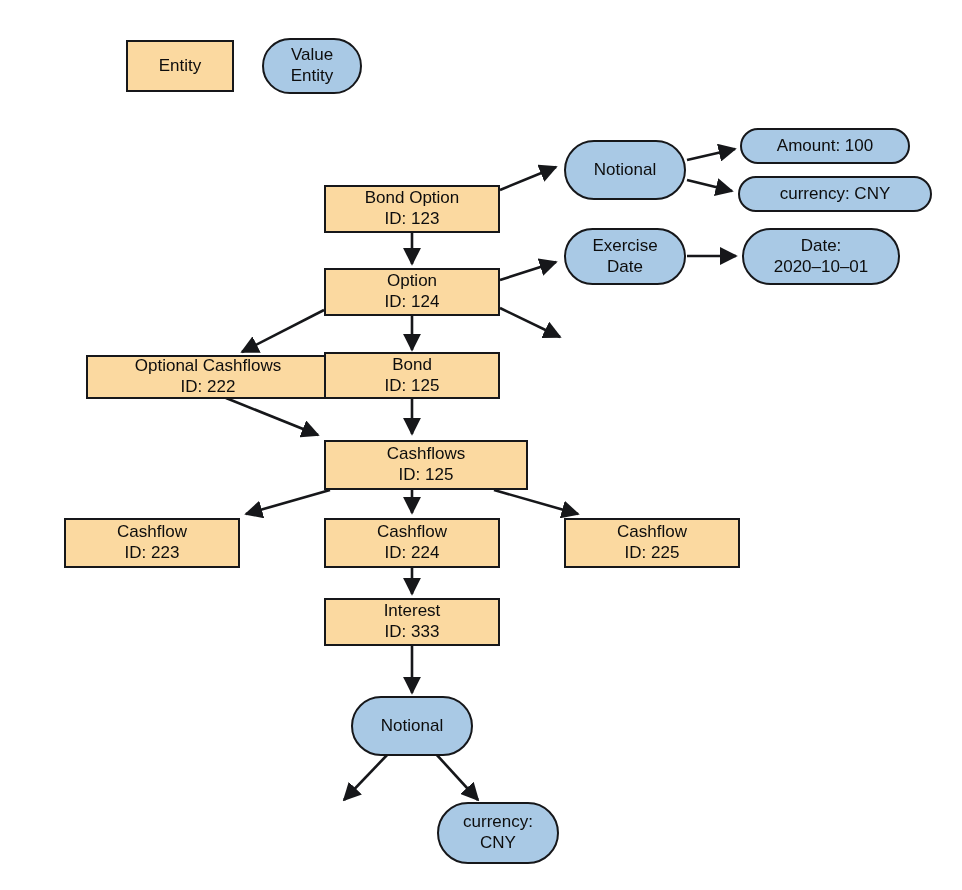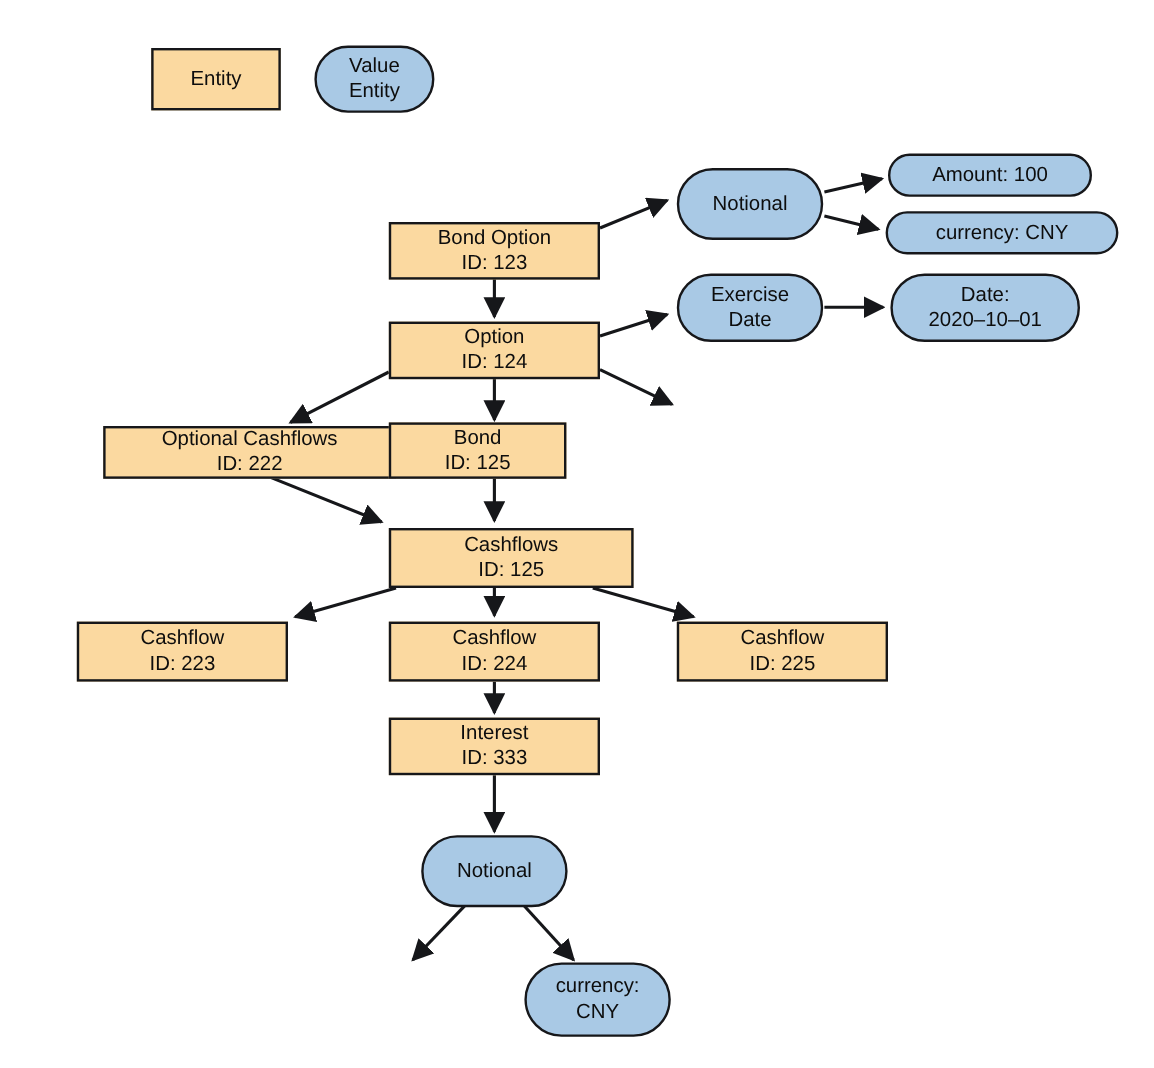--- a/index.html
+++ b/index.html
@@ -122,21 +122,21 @@
   <div class="node entity" style="left:324px; top:268px; width:176px; height:48px;">
     <span class="t">Option</span>
     <span class="t">ID: 124</span>
   </div>
 
   <div class="node entity" style="left:42px; top:355px; width:244px; height:44px;margin-left:44px;">
     <span class="t">Optional Cashflows</span>
     <span class="t">ID: 222</span>
   </div>
 
-  <div class="node entity" style="left:324px; top:352px; width:148px; height:47px;justify-content:center;">
+  <div class="node entity" style="left:324px; top:352px; width:176px; height:47px;justify-content:center;">
     <span class="t">Bond</span>
     <span class="t">ID: 125</span>
   </div>
 
   <div class="node entity" style="left:324px; top:440px; width:204px; height:50px;">
     <span class="t">Cashflows</span>
     <span class="t">ID: 125</span>
   </div>
 
   <div class="node entity" style="left:64px; top:518px; width:176px; height:50px;">

